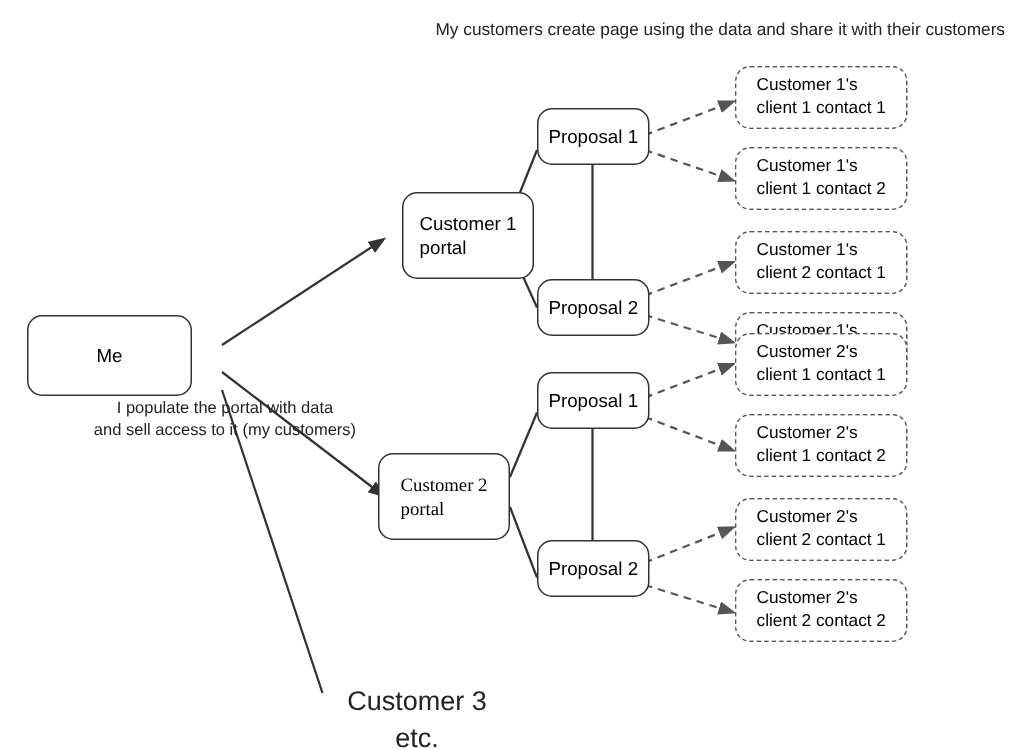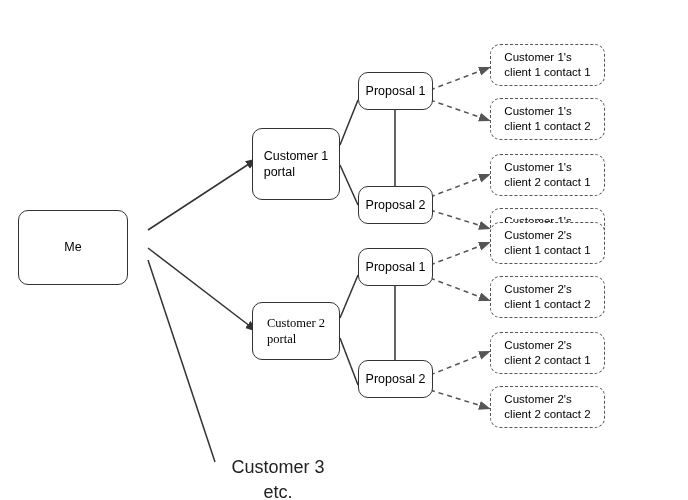--- a/index.html
+++ b/index.html
@@ -46,20 +46,21 @@
       width: 688px;
       height: 500px;
       pointer-events: none;
     }
   </style>
 </head>
 <body>
 
 <div class="diagram-container">
 
+  <div class="label-text" style="top: 12px; left: 280px; width: 390px; text-align: right; font-size: 11.5px;">My customers create page using the data and share it with their customers</div>
 
   <svg class="lines">
 
     <line x1="148" y1="230" x2="255" y2="160" stroke="#333" stroke-width="1.5" marker-end="url(#arrow)"></line>
 
     <line x1="148" y1="248" x2="255" y2="330" stroke="#333" stroke-width="1.5" marker-end="url(#arrow)"></line>
 
     <line x1="148" y1="260" x2="215" y2="462" stroke="#333" stroke-width="1.5"></line>
 
     <line x1="340" y1="145" x2="358" y2="100" stroke="#333" stroke-width="1.5"></line>
@@ -89,26 +90,28 @@
     <defs>
       <marker id="arrow" markerWidth="8" markerHeight="8" refX="6" refY="3" orient="auto">
         <path d="M0,0 L0,6 L8,3 z" fill="#333"></path>
       </marker>
       <marker id="arrow-dashed" markerWidth="8" markerHeight="8" refX="6" refY="3" orient="auto">
         <path d="M0,0 L0,6 L8,3 z" fill="#555"></path>
       </marker>
     </defs>
   </svg>
 
-  <div class="node" style="left: 18px; top: 210px; width: 110px; height: 75px;">
+  <div class="node" style="left: 18px; top: 210px; width: 110px; height: 54px;">
     <span>Me</span>
   </div>
 
+  <div class="label-text" style="left: 50px; top: 265px; width: 200px; white-space: pre-line; font-size: 11px;">I populate the portal with data
+and sell access to it (my customers)</div>
 
-  <div class="node" style="left: 252px; top: 128px; width: 88px; height: 72px; white-space: pre-line;">
+  <div class="node" style="left: 268px; top: 128px; width: 88px; height: 58px; white-space: pre-line;">
     <span style="white-space: pre-line;">Customer 1
 portal</span>
   </div>
 
   <div class="node" style="left: 252px; top: 302px; width: 88px; height: 58px; white-space: pre-line;">
     <span style="white-space: pre-line; font-family: Liberation Serif, serif;">Customer 2
 portal</span>
   </div>
 
   <div class="node" style="left: 358px; top: 72px; width: 75px; height: 38px;">

